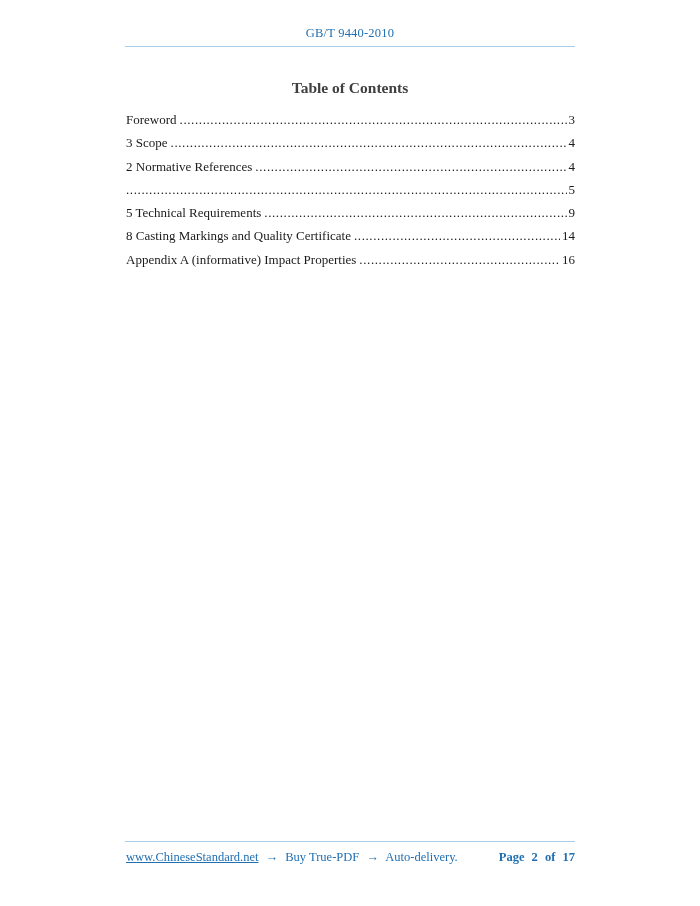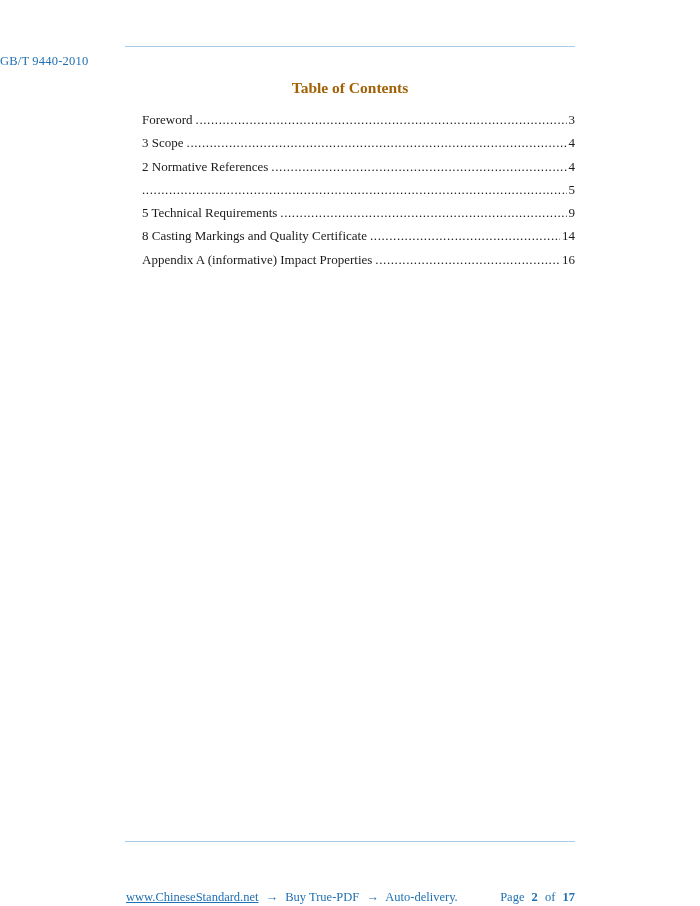--- a/index.html
+++ b/index.html
@@ -16,57 +16,56 @@
     background: #ffffff;
     font-family: "Liberation Serif", "DejaVu Serif", serif;
     color: var(--text-black);
     overflow: hidden;
   }
   .header-text {
     position: absolute;
     top: 26px;
     left: 0;
     width: 100%;
+    text-align: center;
     font-size: 12.5px;
     color: var(--accent-blue);
     letter-spacing: 0.2px;
-    margin-top: 28px;
   }
   .header-rule {
     position: absolute;
     top: 46px;
     left: 125px;
     width: 450px;
     height: 1px;
     background: var(--rule-blue);
   }
   .toc-title {
     position: absolute;
     top: 79px;
     left: 0;
     width: 100%;
     text-align: center;
     font-size: 15.5px;
     font-weight: bold;
-    color: #a16207;
+    color: #404040;
   }
   .toc-list {
     position: absolute;
     top: 108px;
     left: 126px;
     width: 449px;
     font-size: 13px;
   }
   .toc-row {
     display: flex;
     align-items: flex-start;
     height: 23.25px;
     line-height: 23.25px;
     cursor: pointer;
-    margin-left: 16px;
   }
   .toc-label {
     white-space: nowrap;
     padding-right: 3px;
     flex: 0 0 auto;
   }
   .toc-dots {
     flex: 1 1 auto;
     overflow: hidden;
     white-space: nowrap;
@@ -84,34 +83,34 @@
   .footer-rule {
     position: absolute;
     top: 841px;
     left: 125px;
     width: 450px;
     height: 1px;
     background: var(--rule-blue);
   }
   .footer {
     position: absolute;
-    top: 890px;
+    top: 850px;
     left: 126px;
     width: 449px;
     display: flex;
     justify-content: space-between;
     align-items: baseline;
     font-size: 12.5px;
     color: var(--accent-blue);
     line-height: 15px;
   }
   .footer-left span { margin-right: 4px; }
   .footer-left span:last-child { margin-right: 0; }
   .footer-link { text-decoration: underline; cursor: pointer; }
-  .footer-right span { margin-left: 4px; }
+  .footer-right span { margin-left: 4px; font-weight: bold; }
   .footer-right span:first-child { margin-left: 0; }
   .bold { font-weight: bold; }
 </style>
 </head>
 <body>
 
 <div class="page">
 
   <div class="header-text">GB/T 9440-2010</div>
   <div class="header-rule"></div>

